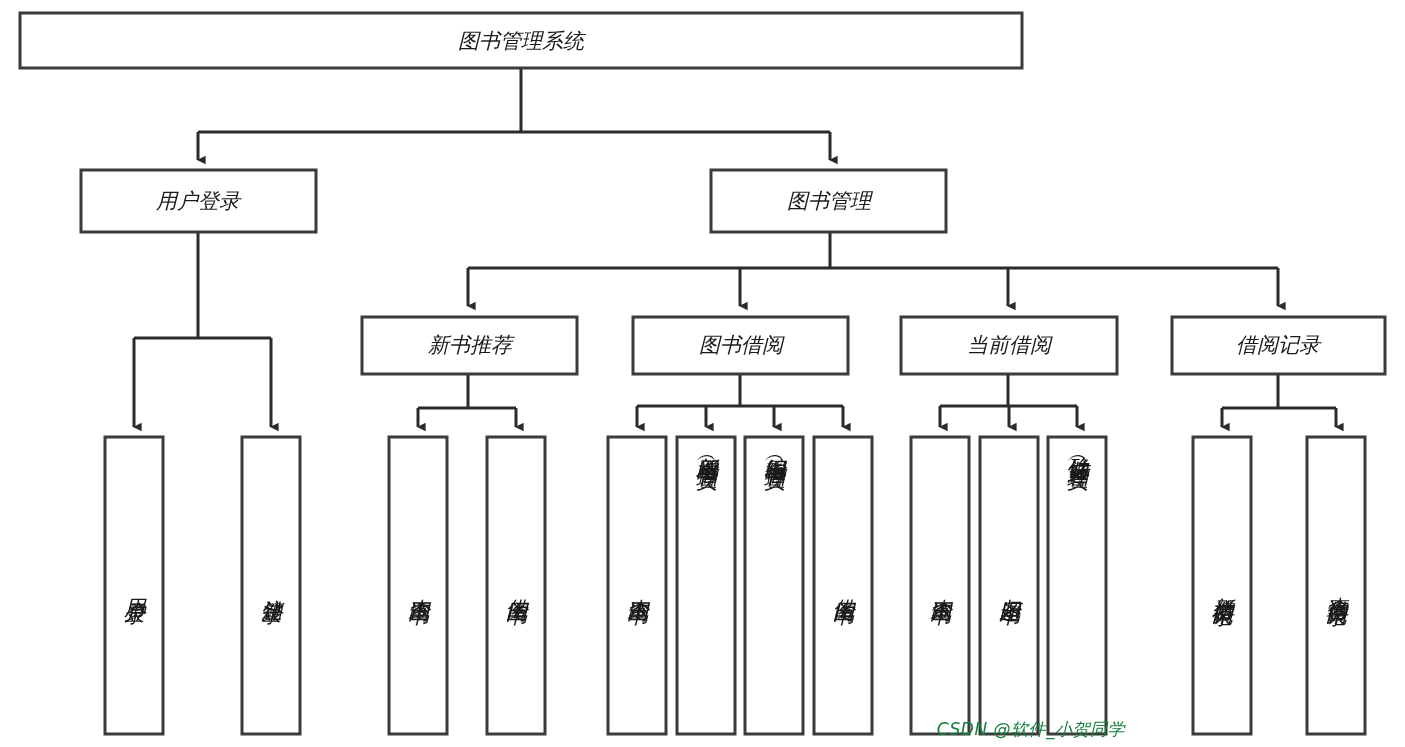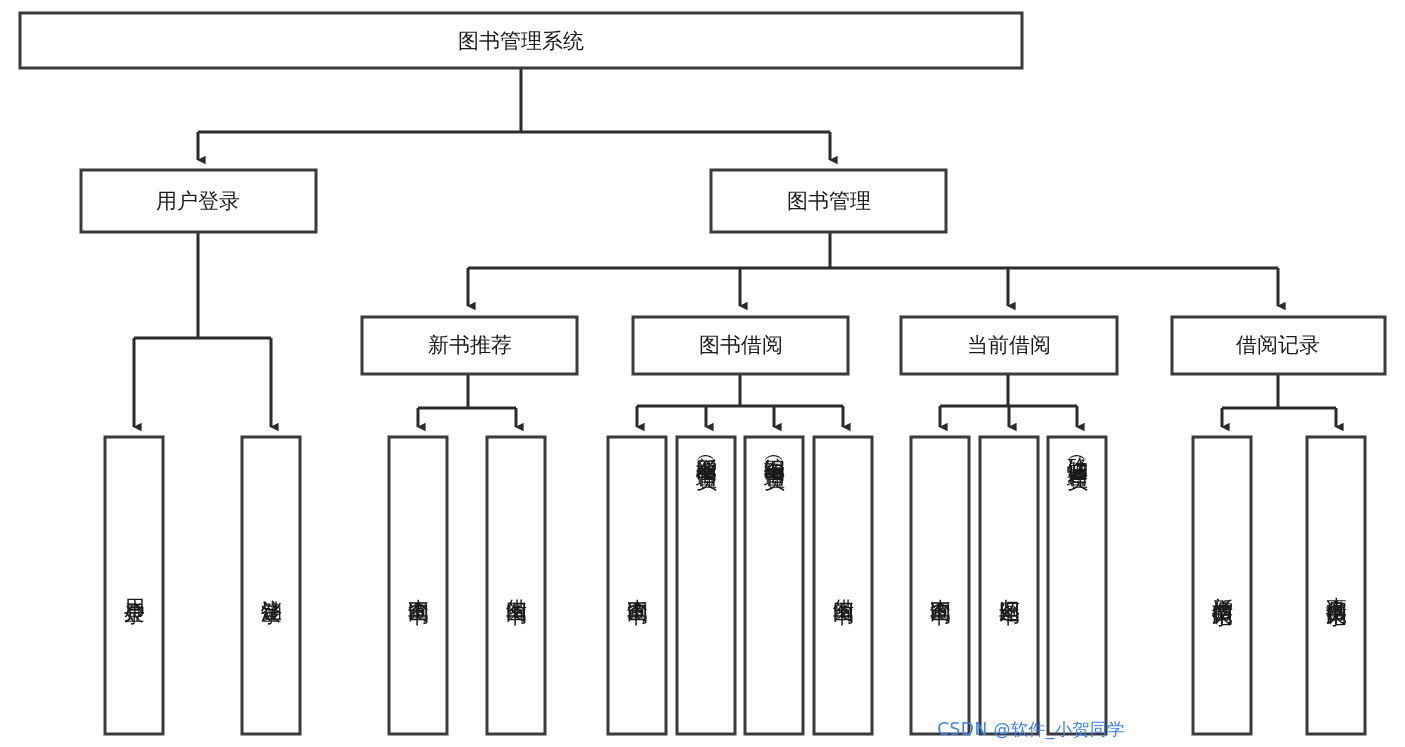--- a/index.html
+++ b/index.html
@@ -12,20 +12,21 @@
     width: 1405px;
     height: 747px;
     font-family: "DejaVu Sans", "Liberation Sans", sans-serif;
     overflow: hidden;
   }
   #diagram-root {
     position: relative;
     width: 1137px;
     height: 747px;
     background: #ffffff;
+    font-style: italic;
   }
   svg#flow-svg {
     position: absolute;
     left: 0;
     top: 0;
     width: 1405px;
     height: 747px;
   }
   .node-rect {
     fill: #ffffff;
@@ -61,21 +62,21 @@
     letter-spacing: 2px;
     color: #1a1a1a;
     white-space: nowrap;
   }
   .watermark {
     position: absolute;
     right: 12px;
     bottom: 6px;
     font-family: "DejaVu Sans", "Liberation Sans", sans-serif;
     font-size: 17px;
-    color: #3b82f6;
+    color: #15803d;
     letter-spacing: 0.5px;
     white-space: nowrap;
   }
 </style>
 </head>
 <body>
 
 <div id="diagram-root">
 
   <svg id="flow-svg" viewBox="0 0 1405 747">

